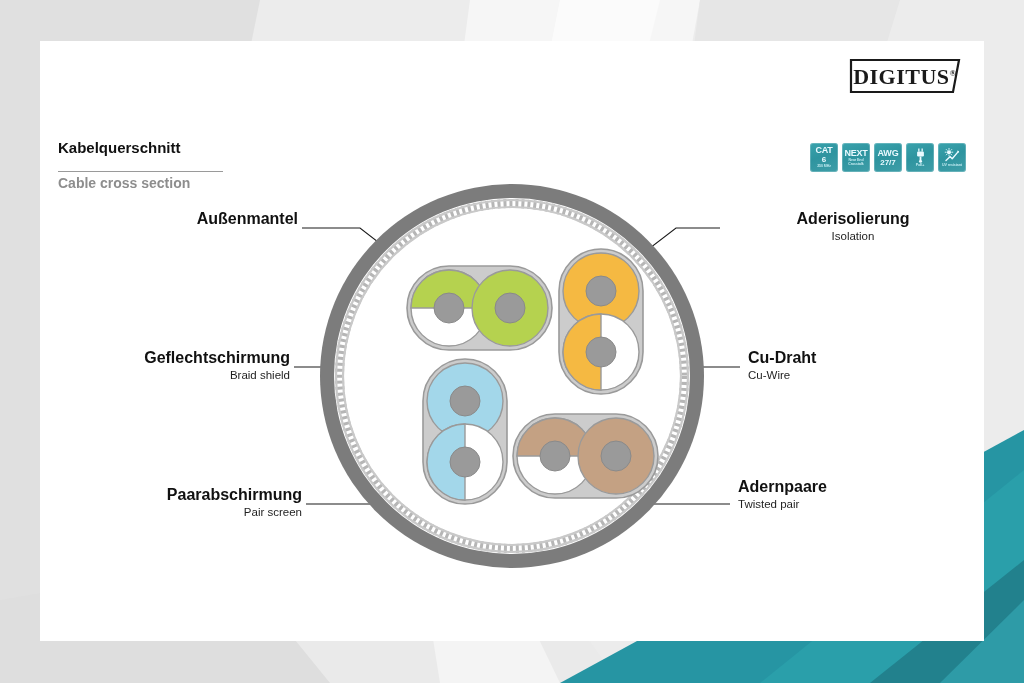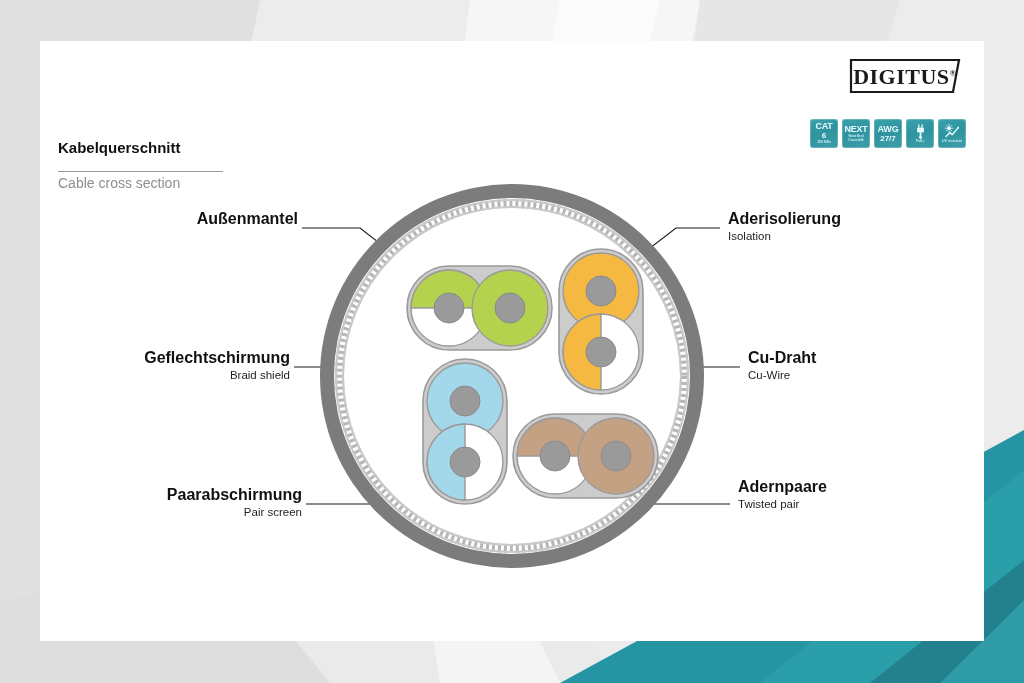--- a/index.html
+++ b/index.html
@@ -42,32 +42,33 @@
   }
   .art-no { font-size:17px; font-weight:bold; color:#2196a4; letter-spacing:.2px; }
   .sep { font-size:15px; color:#3b3b3b; font-weight:bold; }
   .prod-name { font-size:15.5px; color:#2a2a2a; letter-spacing:.1px; }
 
   .section-head { position:absolute; left:18px; top:98px; width:165px; }
   .section-de {
     font-size:15px; font-weight:bold; color:#111;
     padding-bottom:15px; border-bottom:1.5px solid #9a9a9a;
   }
-  .section-en { font-size:14px; font-weight:normal; color:#8d8d8d; padding-top:3px; }
+  .section-en { font-size:14px; font-weight:bold; color:#8d8d8d; padding-top:3px; }
 
   
   .badges { position:absolute; right:18px; top:78px; display:flex; gap:4px; }
   .badge {
     width:28px; height:29px; border-radius:3px;
     background: linear-gradient(160deg,#3aa3ad 0%,#2e949f 45%,#3f9ea8 100%);
     color:#eafaff;
     display:flex; flex-direction:column; align-items:center; justify-content:center;
     line-height:1;
     box-shadow: inset 0 0 0 1px rgba(255,255,255,.22);
     overflow:hidden;
+    margin-top:24px;
   }
   .b-main { font-size:9px; font-weight:bold; letter-spacing:-.2px; }
   .b-mid  { font-size:8px; font-weight:bold; margin-top:1px; }
   .b-sub  { font-size:3.6px; font-weight:bold; margin-top:1px; text-align:center;
             color:#bfeaf0; letter-spacing:-.1px; }
   .b-sub2 { font-size:3.4px; font-weight:bold; text-align:center; color:#cdeff4; }
   .b-icon { display:block; }
 
   
   #diagram { position:absolute; left:0; top:130px; width:944px; height:440px; }
@@ -267,21 +268,21 @@
       <div class="lbl leftal" style="left:0px; top:177px; width:250px;">
         <div class="de">Geflechtschirmung</div>
         <div class="en">Braid shield</div>
       </div>
 
       <div class="lbl leftal" style="left:20px; top:314px; width:242px;">
         <div class="de">Paarabschirmung</div>
         <div class="en">Pair screen</div>
       </div>
 
-      <div class="lbl right" style="left:688px; top:38px; width:250px;">
+      <div class="lbl right" style="left:688px; top:38px; width:250px;text-align:center;">
         <div class="de">Aderisolierung</div>
         <div class="en">Isolation</div>
       </div>
 
       <div class="lbl right" style="left:708px; top:177px; width:230px;">
         <div class="de">Cu-Draht</div>
         <div class="en">Cu-Wire</div>
       </div>
 
       <div class="lbl right" style="left:698px; top:306px; width:230px;">

